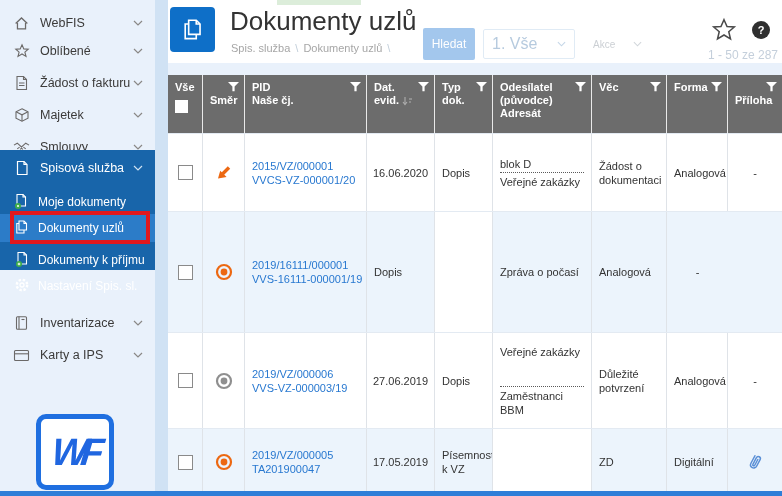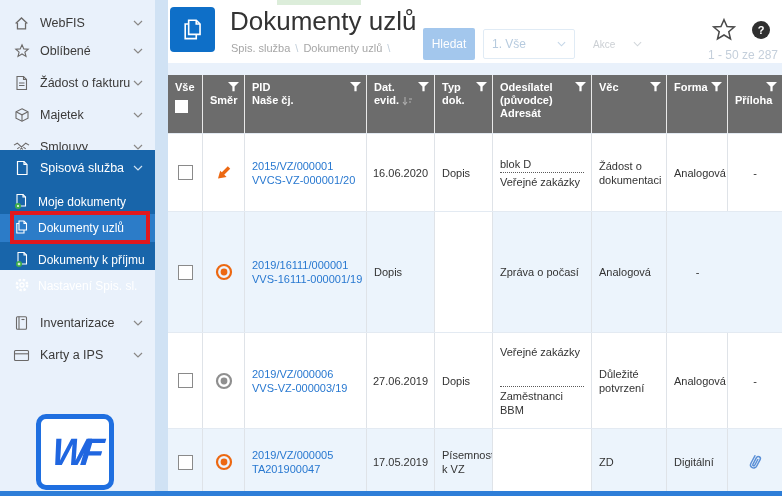--- a/index.html
+++ b/index.html
@@ -26,21 +26,21 @@
 
   
   .main-header{position:absolute;left:168px;top:0;width:614px;height:63px;background:#fff;}
   .green-strip{position:absolute;left:277px;top:0;width:84px;height:5px;background:#dcedda;z-index:3;}
   .title-tile{position:absolute;left:2px;top:7px;width:45px;height:45px;background:#0e6fc8;border-radius:4px;display:flex;align-items:center;justify-content:center;}
   .page-title{position:absolute;left:62px;top:6px;font-size:26px;color:#333;white-space:nowrap;}
   .breadcrumb{position:absolute;left:63px;top:42px;font-size:11px;color:#a6a6a6;}
   .breadcrumb .sep{color:#c0cdd9;margin:0 5px;}
   .toolbar{position:absolute;left:255px;top:28px;display:flex;align-items:center;opacity:.45;}
   .btn-search{width:52px;height:32px;background:#3685d9;color:#fff;font-size:12px;border:none;border-radius:2px;display:flex;align-items:center;justify-content:center;}
-  .select-view{width:92px;height:30px;margin-left:8px;background:#fff;border:1px solid #bcd4ea;border-radius:2px;display:flex;align-items:center;justify-content:space-between;padding:0 8px;box-sizing:border-box;font-size:12px;color:#5f8cb8;}
+  .select-view{width:92px;height:30px;margin-left:8px;background:#fff;border:1px solid #bcd4ea;border-radius:2px;display:flex;align-items:center;justify-content:space-between;padding:0 8px;box-sizing:border-box;font-size:16px;color:#5f8cb8;}
   .btn-actions{margin-left:18px;font-size:10px;color:#8b949e;display:flex;align-items:center;gap:18px;}
   .fav-star{position:absolute;left:543px;top:17px;width:26px;height:26px;display:flex;}
   .help-badge{position:absolute;left:584px;top:21px;width:18px;height:18px;border-radius:50%;background:#2f2f2f;color:#fff;font-size:11px;font-weight:bold;display:flex;align-items:center;justify-content:center;}
   .pagination{position:absolute;left:518px;top:48px;width:92px;font-size:12px;color:#c4cfdb;text-align:right;}
 
   
   .table{position:absolute;left:168px;top:75px;width:614px;background:#f97316;}
   .grid{display:grid;grid-template-columns:35px 42px 122px 68px 58px 99px 75px 61px 54px;}
   .thead{background:#6c6c6c;height:58px;}
   .th{position:relative;color:#fff;font-size:11px;font-weight:bold;line-height:13px;padding:6px 5px 0 7px;border-right:1px solid rgba(255,255,255,.85);box-sizing:border-box;}

